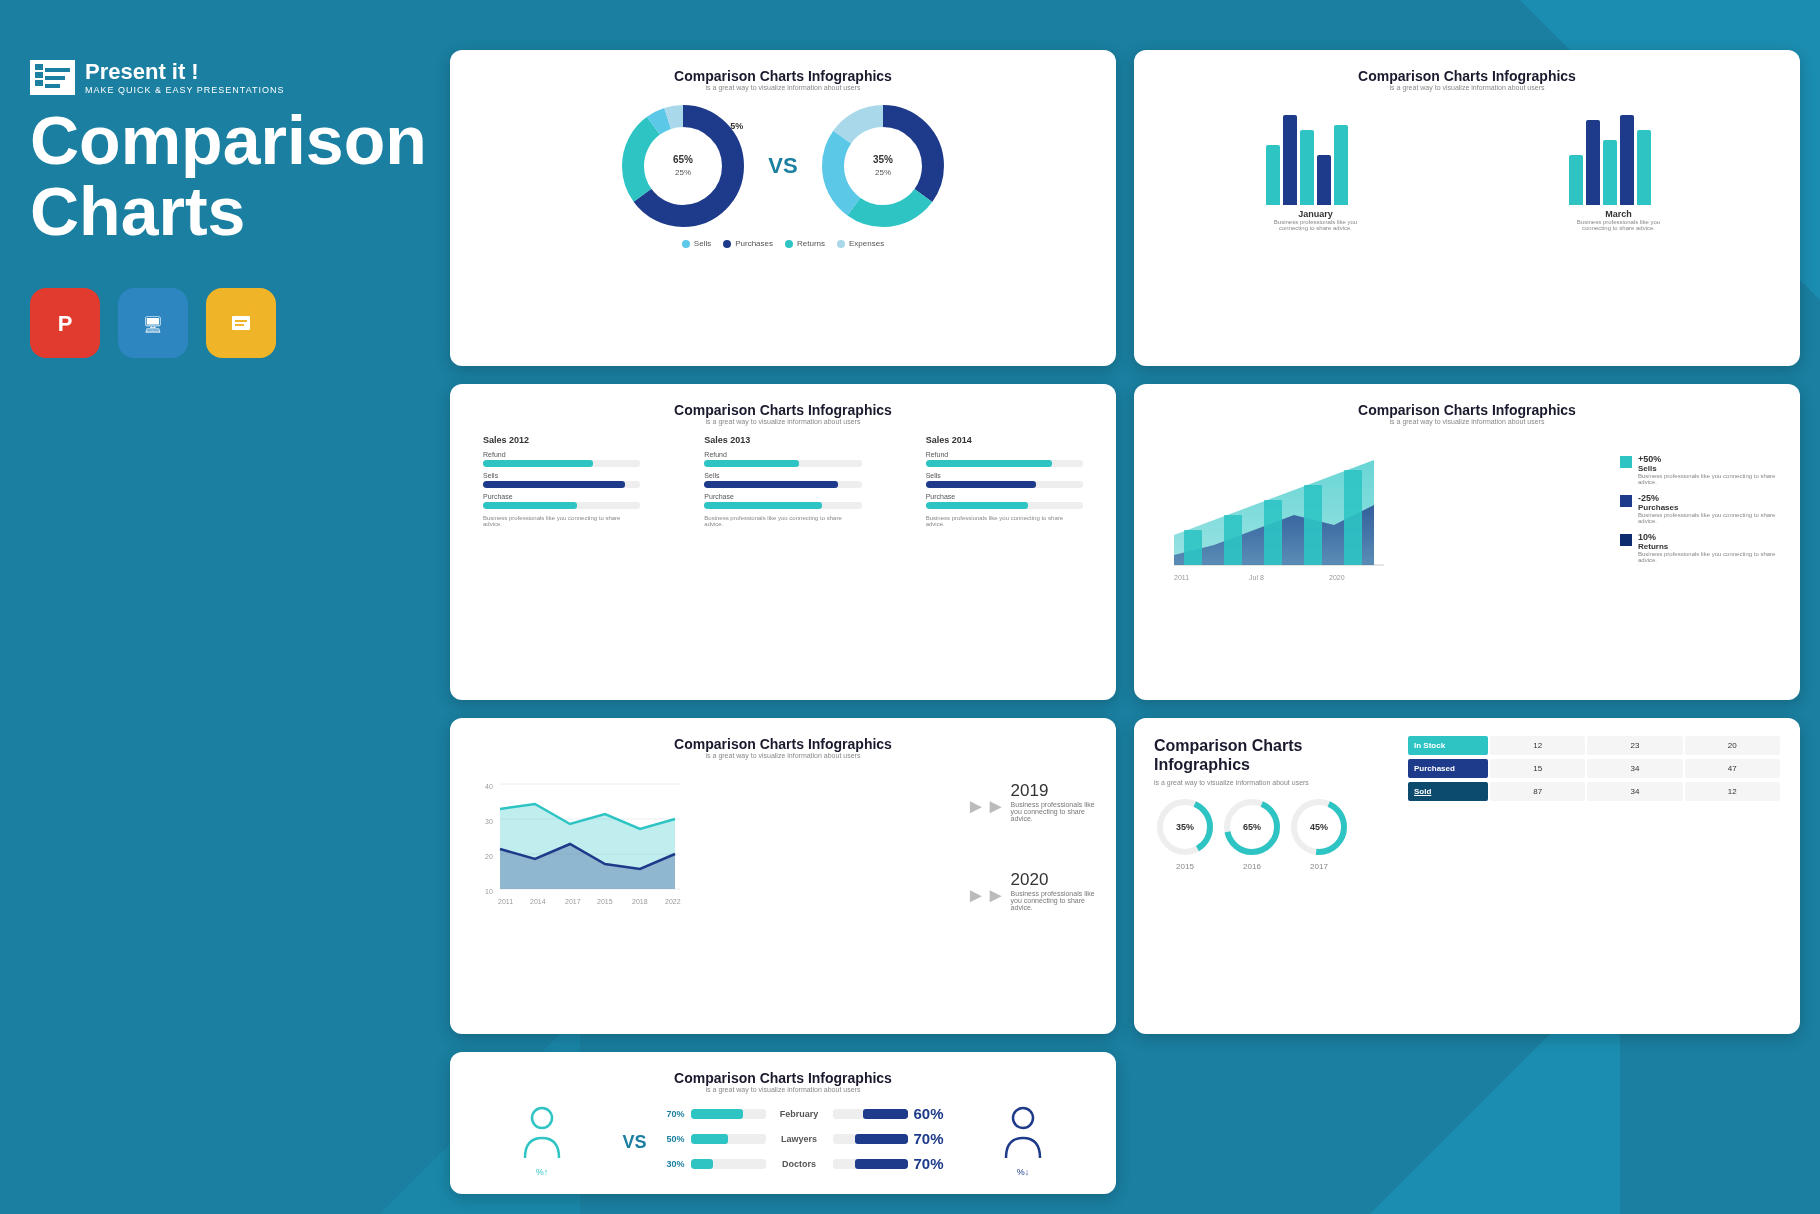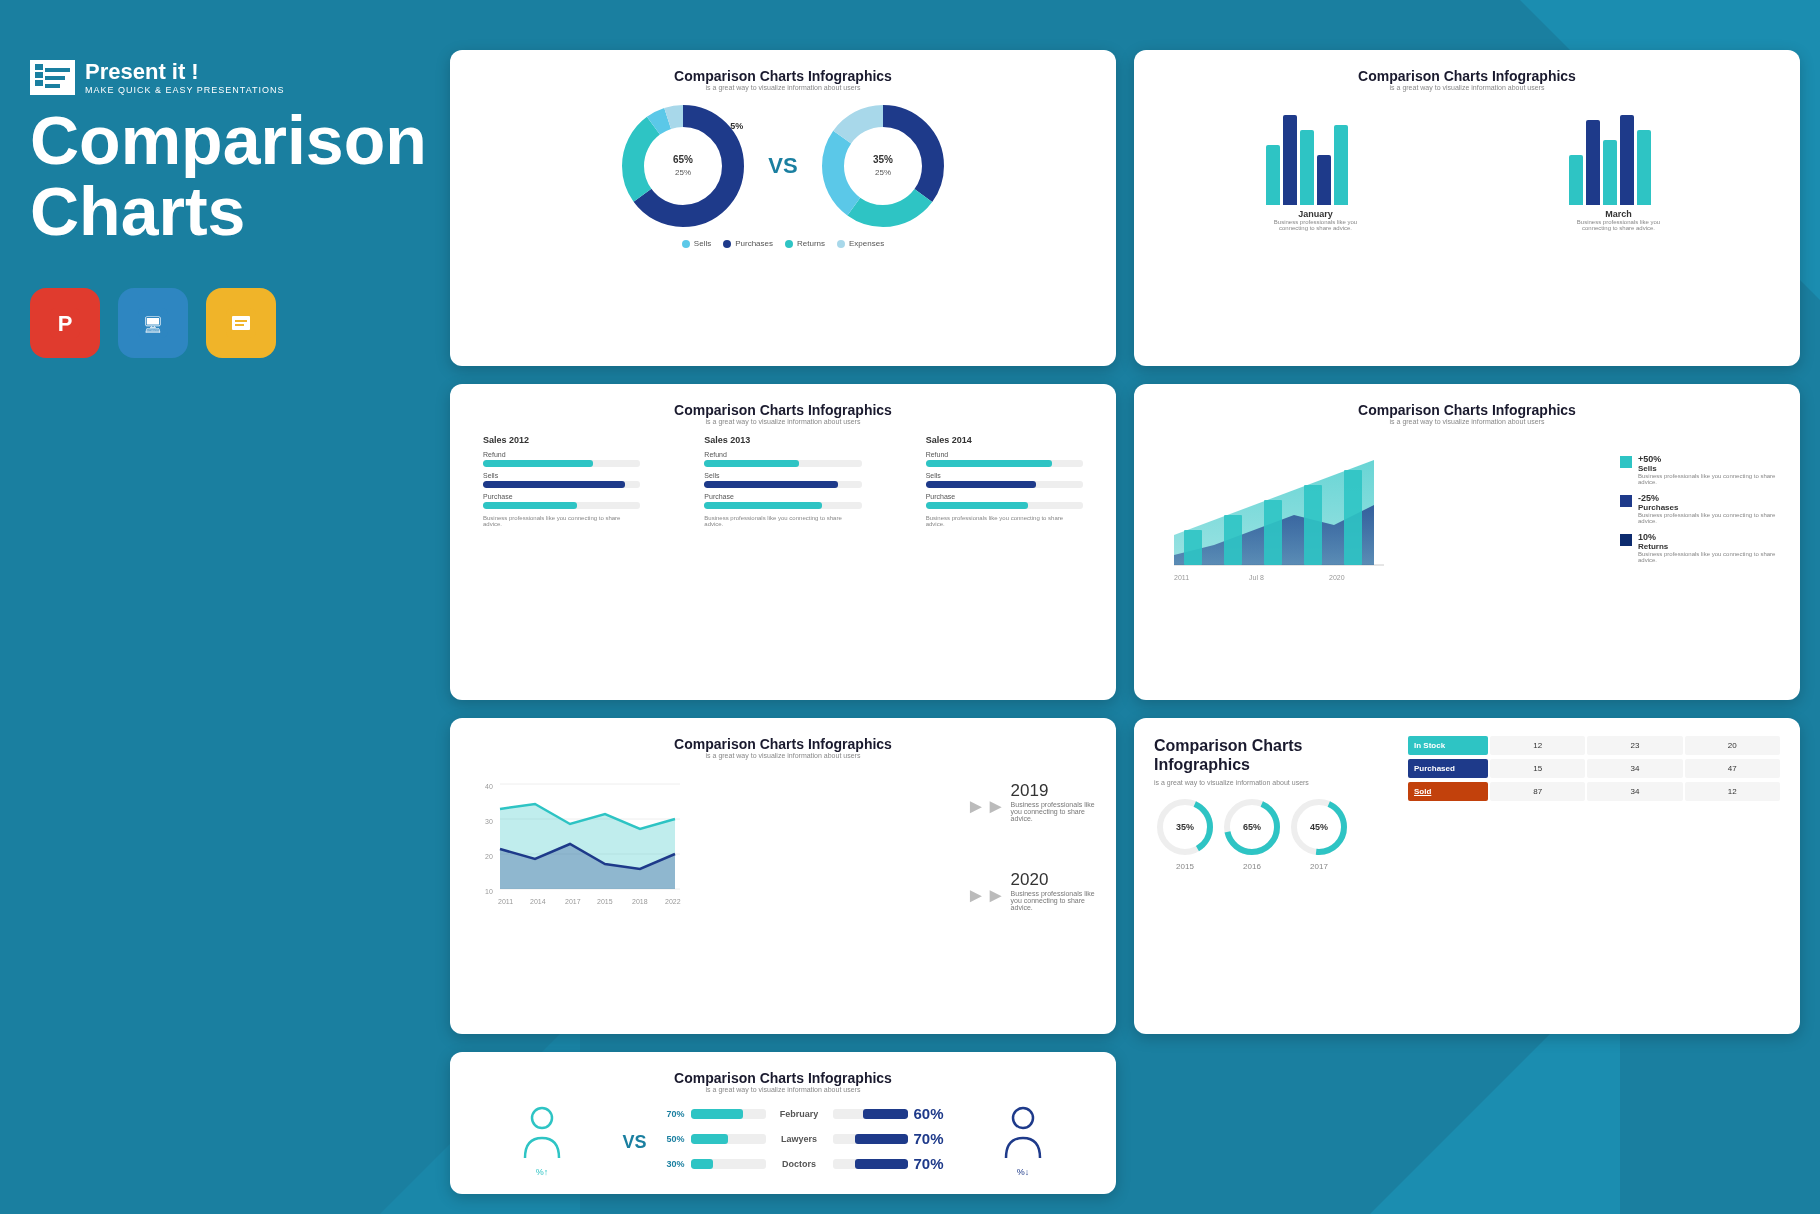--- a/index.html
+++ b/index.html
@@ -787,21 +787,21 @@
         </div>
 
         <div class="table-6-row">
           <div class="table-6-label" style="background:#1e3a8a;">Purchased</div>
           <div class="table-6-cell">15</div>
           <div class="table-6-cell">34</div>
           <div class="table-6-cell">47</div>
         </div>
 
         <div class="table-6-row">
-          <div class="table-6-label" style="background:#c2410c;text-decoration:underline;">Sold</div>
+          <div class="table-6-label" style="background:#0c4a6e;text-decoration:underline;">Sold</div>
           <div class="table-6-cell">87</div>
           <div class="table-6-cell">34</div>
           <div class="table-6-cell">12</div>
         </div>
       </div>
     </div>
   </div>
 
   <div class="slide-card">
     <div class="slide-title">Comparison Charts Infographics</div>

